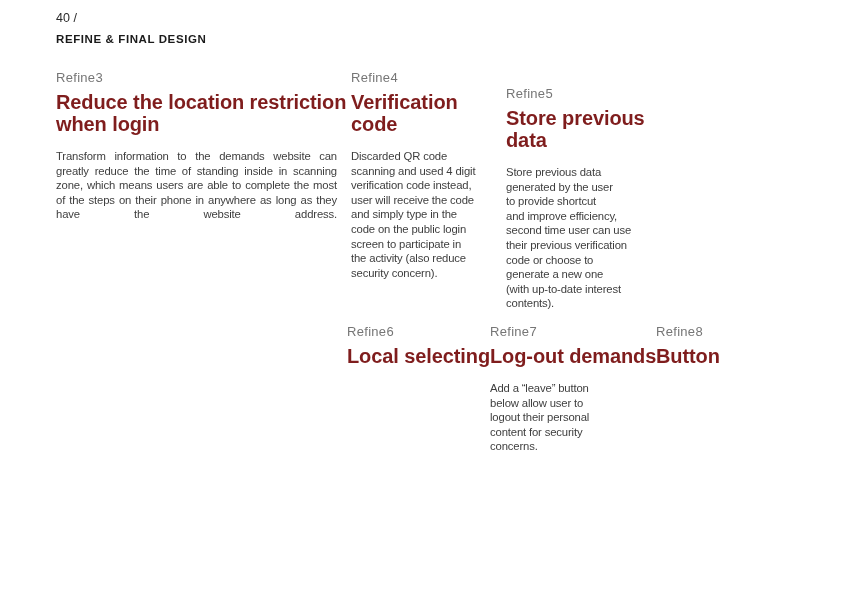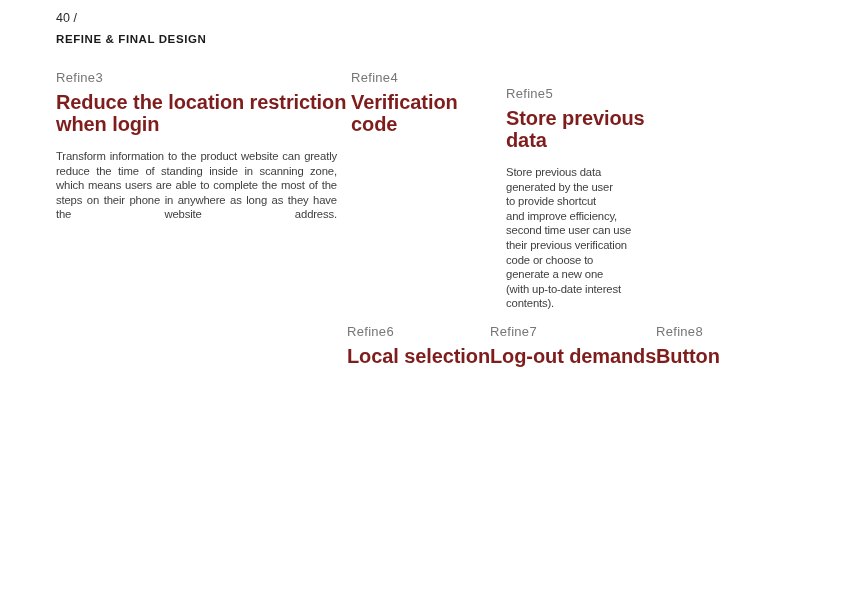--- a/index.html
+++ b/index.html
@@ -83,53 +83,67 @@
 
   <header class="page-header">
     <div class="page-number">40 /</div>
     <div class="section-title">REFINE &amp; FINAL DESIGN</div>
   </header>
 
   <section class="card c0">
     <div class="card-label">Refine3</div>
     <h1 class="card-title">Reduce the location restriction
 when login</h1>
-    <p class="card-body justified">Transform information to the product website can greatly reduce the time of standing inside in scanning zone, which means users are able to complete the most of the steps on their phone in anywhere as long as they have the website address.</p>
+    <p class="card-body justified">Transform information to the demands website can greatly reduce the time of standing inside in scanning zone, which means users are able to complete the most of the steps on their phone in anywhere as long as they have the website address.</p>
   </section>
 
   <section class="card c1">
     <div class="card-label">Refine4</div>
     <h1 class="card-title">Verification
 code</h1>
+    <p class="card-body pre">Discarded QR code
+scanning and used 4 digit
+verification code instead,
+user will receive the code
+and simply type in the
+code on the public login
+screen to participate in
+the activity (also reduce
+security concern).</p>
   </section>
 
   <section class="card c2">
     <div class="card-label">Refine5</div>
     <h1 class="card-title">Store previous
 data</h1>
     <p class="card-body pre">Store previous data
 generated by the user
 to provide shortcut
 and improve efficiency,
 second time user can use
 their previous verification
 code or choose to
 generate a new one
 (with up-to-date interest
 contents).</p>
   </section>
 
   <section class="card c3">
     <div class="card-label">Refine6</div>
-    <h1 class="card-title">Local selection</h1>
+    <h1 class="card-title">Local selecting</h1>
   </section>
 
   <section class="card c4">
     <div class="card-label">Refine7</div>
     <h1 class="card-title">Log-out demands</h1>
+    <p class="card-body pre">Add a “leave” button
+below allow user to
+logout their personal
+content for security
+concerns.</p>
   </section>
 
   <section class="card c5">
     <div class="card-label">Refine8</div>
     <h1 class="card-title">Button colours</h1>
   </section>
 
 </div>
 
 </body></html>

